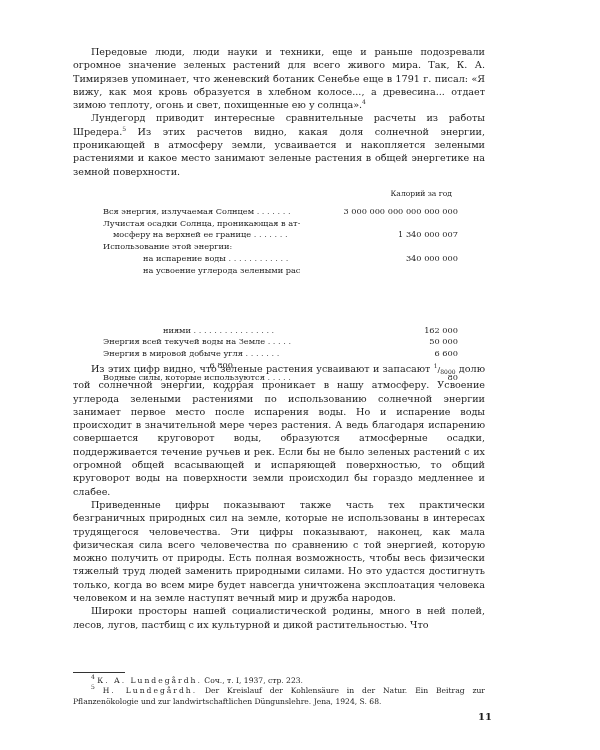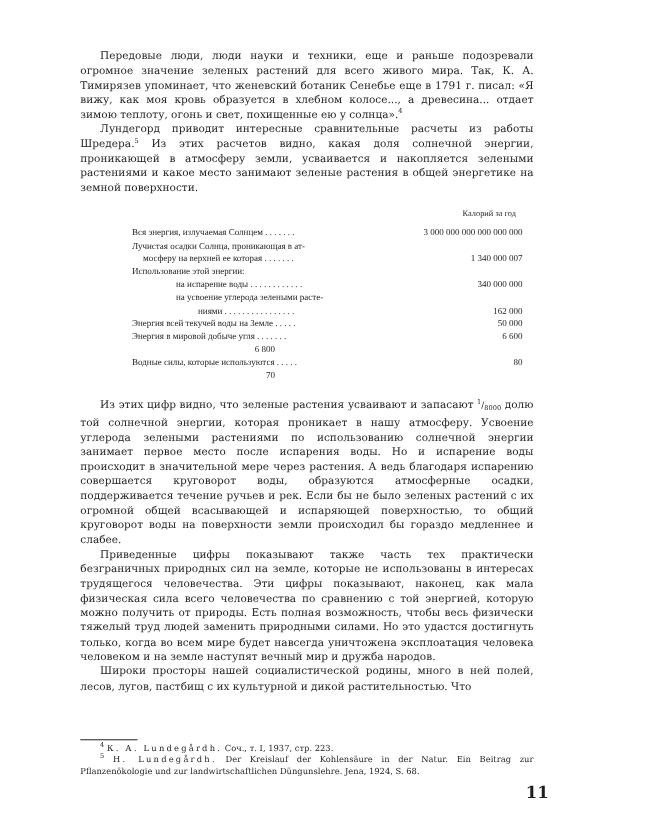--- a/index.html
+++ b/index.html
@@ -4,56 +4,56 @@
 <style>
   html, body { margin: 0; padding: 0; background: #ffffff; }
   body { width: 600px; height: 750px; position: relative; overflow: hidden;
          font-family: "DejaVu Serif", "Liberation Serif", serif; color: #1e1e1e; }
   .page { position: absolute; left: 73px; top: 45px; width: 412px; }
   .para { font-size: 9.6px; line-height: 13.3px; text-align: justify; margin: 0; }
   .indent { text-indent: 18px; }
   sup { font-size: 6px; vertical-align: 4px; line-height: 0; }
   .frac { font-size: 8px; }
   .frac sub { font-size: 6px; vertical-align: -2px; }
-  .table { position: absolute; left: 120px; top: 188px; width: 355px; font-size: 8.2px; line-height: 11.8px; font-family: Liberation Serif, serif; }
+  .table { position: absolute; left: 103px; top: 188px; width: 355px; font-size: 8.2px; line-height: 11.8px; }
   .thead { text-align: right; padding-right: 6px; margin-bottom: 6px; font-size: 7.6px; }
   .trow { display: flex; justify-content: space-between; align-items: flex-end; gap: 28px; }
   .tlabel { flex: 1; white-space: nowrap; overflow: hidden; }
   .tval { width: 130px; text-align: right; white-space: nowrap; }
   .l1 { padding-left: 0; }
   .l2 { padding-left: 10px; }
   .l3 { padding-left: 40px; }
-  .l4 { padding-left: 60px; }
+  .l4 { padding-left: 60px; margin-top: 48px; }
   .p2 { position: absolute; left: 73px; top: 362px; width: 412px; }
   .rule { position: absolute; left: 73px; top: 672px; width: 52px; border-top: 1px solid #333; }
   .notes { position: absolute; left: 73px; top: 676px; width: 412px; font-size: 7.6px; line-height: 10.3px; text-align: justify; }
   .notes p { margin: 0; }
   .spaced { letter-spacing: 2px; }
-  .pagenum { position: absolute; left: 478px; top: 711px; font-size: 15px; font-weight: bold; }
+  .pagenum { position: absolute; left: 478px; top: 711px; font-size: 10px; font-weight: bold; }
 </style>
 </head>
 <body>
 
 <div class="page">
   <p class="para indent"><span>Передовые люди, люди науки и техники, еще и раньше подозревали огромное значение зеленых растений для всего живого мира. Так, К. А. Тимирязев упоминает, что женевский ботаник Сенебье еще в 1791 г. писал: «Я вижу, как моя кровь образуется в хлебном колосе..., а древесина... отдает зимою теплоту, огонь и свет, похищенные ею у солнца».</span><sup>4</sup></p>
   <p class="para indent"><span>Лундегорд приводит интересные сравнительные расчеты из работы Шредера.</span><sup>5</sup><span> Из этих расчетов видно, какая доля солнечной энергии, проникающей в атмосферу земли, усваивается и накопляется зелеными растениями и какое место занимают зеленые растения в общей энергетике на земной поверхности.</span></p>
 </div>
 
 <div class="table">
   <div class="thead">Калорий за год</div>
   <div class="trow">
       <span class="tlabel l1">Вся энергия, излучаемая Солнцем . . . . . . .</span>
       <span class="tval">3 000 000 000 000 000 000</span>
     </div>
   <div class="trow">
       <span class="tlabel l1">Лучистая осадки Солнца, проникающая в ат-</span>
       <span class="tval"></span>
     </div>
   <div class="trow">
-      <span class="tlabel l2">мосферу на верхней ее которая . . . . . . .</span>
+      <span class="tlabel l2">мосферу на верхней ее границе . . . . . . .</span>
       <span class="tval">1 340 000 007</span>
     </div>
   <div class="trow">
       <span class="tlabel l1">Использование этой энергии:</span>
       <span class="tval"></span>
     </div>
   <div class="trow">
       <span class="tlabel l3">на испарение воды . . . . . . . . . . . .</span>
       <span class="tval">340 000 000</span>
     </div>

